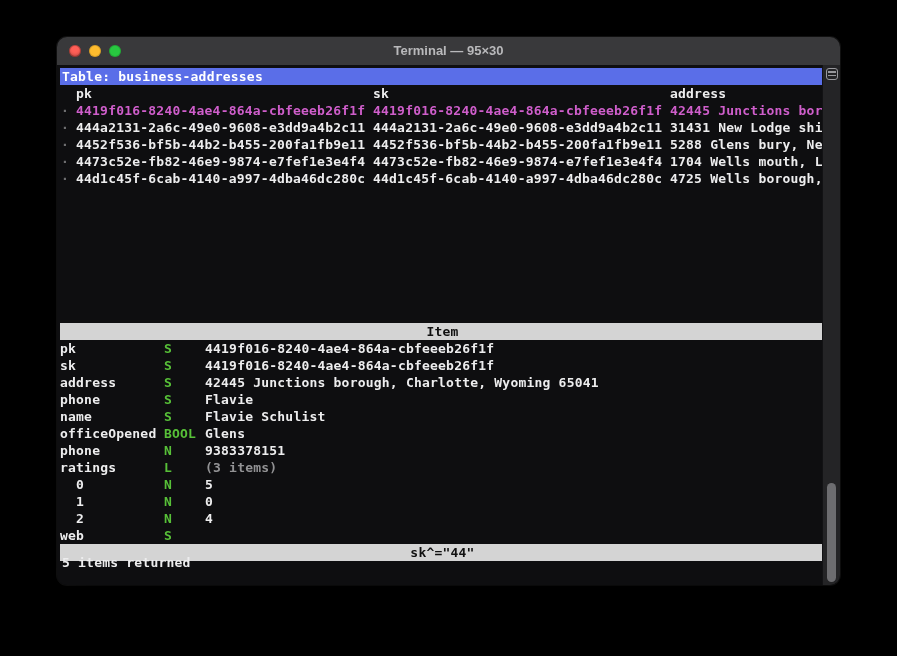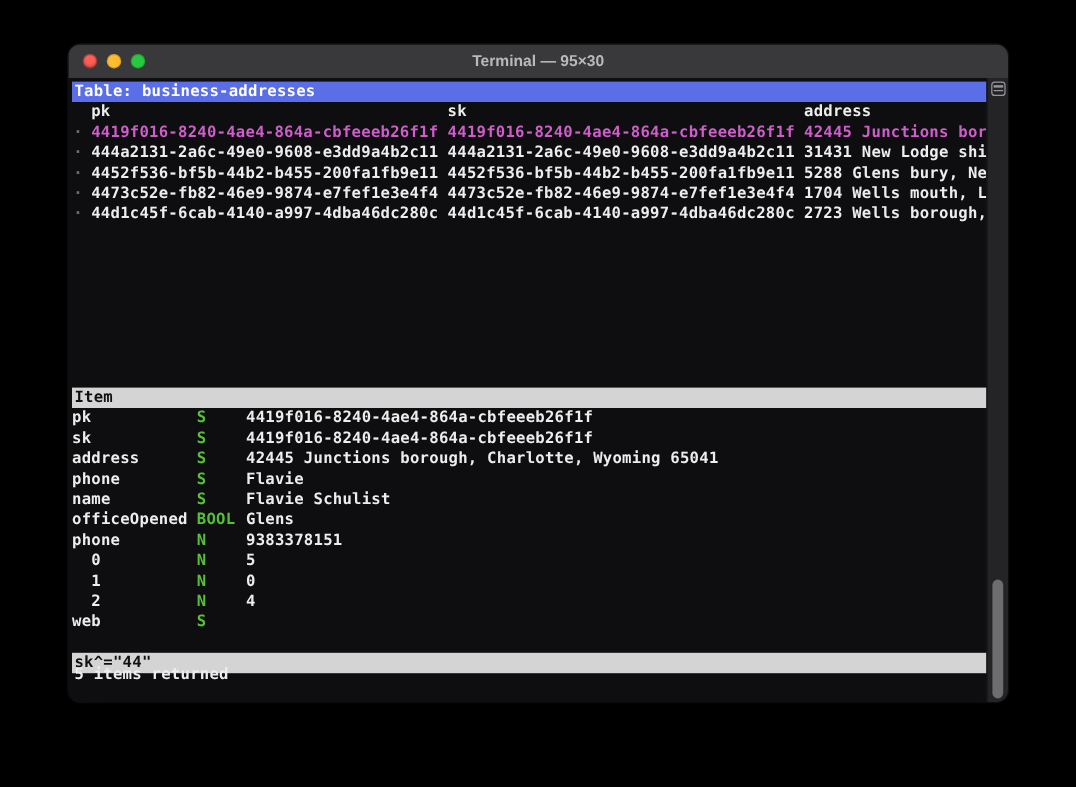--- a/index.html
+++ b/index.html
@@ -30,21 +30,21 @@
 
   .rows-host{position:absolute;left:0;top:34px;width:763px;}
   .trow{position:relative;height:17px;line-height:17px;color:var(--fg);}
   .trow.selected{color:var(--accent-magenta);}
   .trow .bullet{position:absolute;left:1px;top:0;color:var(--bullet);}
   .trow .c-pk{position:absolute;left:16px;top:0;white-space:pre;}
   .trow .c-sk{position:absolute;left:313px;top:0;white-space:pre;}
   .trow .c-addr{position:absolute;left:610px;top:0;width:153px;overflow:hidden;white-space:pre;}
 
   .item-panel{position:absolute;left:0;top:255px;width:763px;}
-  .gray-bar{height:17px;line-height:17px;background:var(--bar-gray);color:#101010;padding-left:2px;box-sizing:border-box;white-space:pre;}
+  .gray-bar{height:17px;line-height:17px;background:var(--bar-gray);color:#101010;padding-left:2px;box-sizing:border-box;white-space:pre;text-align:center;}
   .frow{position:relative;height:17px;line-height:17px;}
   .frow .fkey{position:absolute;left:0;top:0;color:var(--fg);white-space:pre;}
   .frow.indent .fkey{left:16px;}
   .frow .ftype{position:absolute;left:104px;top:0;color:var(--accent-green);white-space:pre;}
   .frow .fval{position:absolute;left:145px;top:0;color:var(--fg);white-space:pre;max-width:615px;overflow:hidden;}
   .frow.dim .fval{color:var(--dim);}
 
   .filter-bar{position:absolute;left:0;top:476px;width:763px;}
   .status-line{position:absolute;left:0;top:486px;width:763px;height:17px;line-height:17px;padding-left:2px;box-sizing:border-box;color:var(--fg);white-space:pre;}
 
@@ -106,21 +106,21 @@
     <span class="bullet">·</span>
     <span class="c-pk">4473c52e-fb82-46e9-9874-e7fef1e3e4f4</span>
     <span class="c-sk">4473c52e-fb82-46e9-9874-e7fef1e3e4f4</span>
     <span class="c-addr">1704 Wells mouth, L</span>
   </div>
 
   <div class="trow">
     <span class="bullet">·</span>
     <span class="c-pk">44d1c45f-6cab-4140-a997-4dba46dc280c</span>
     <span class="c-sk">44d1c45f-6cab-4140-a997-4dba46dc280c</span>
-    <span class="c-addr">2723 Wells borough,</span>
+    <span class="c-addr">4725 Wells borough,</span>
   </div>
 </div>
 
         <div class="item-panel">
           <div class="gray-bar">Item</div>
           <div id="fields-host">
   <div class="frow">
     <span class="fkey">pk</span>
     <span class="ftype">S</span>
     <span class="fval">4419f016-8240-4ae4-864a-cbfeeeb26f1f</span>
@@ -155,20 +155,25 @@
     <span class="ftype">BOOL</span>
     <span class="fval">Glens</span>
   </div>
 
   <div class="frow">
     <span class="fkey">phone</span>
     <span class="ftype">N</span>
     <span class="fval">9383378151</span>
   </div>
 
+  <div class="frow dim">
+    <span class="fkey">ratings</span>
+    <span class="ftype">L</span>
+    <span class="fval">(3 items)</span>
+  </div>
 
   <div class="frow indent">
     <span class="fkey">0</span>
     <span class="ftype">N</span>
     <span class="fval">5</span>
   </div>
 
   <div class="frow indent">
     <span class="fkey">1</span>
     <span class="ftype">N</span>

